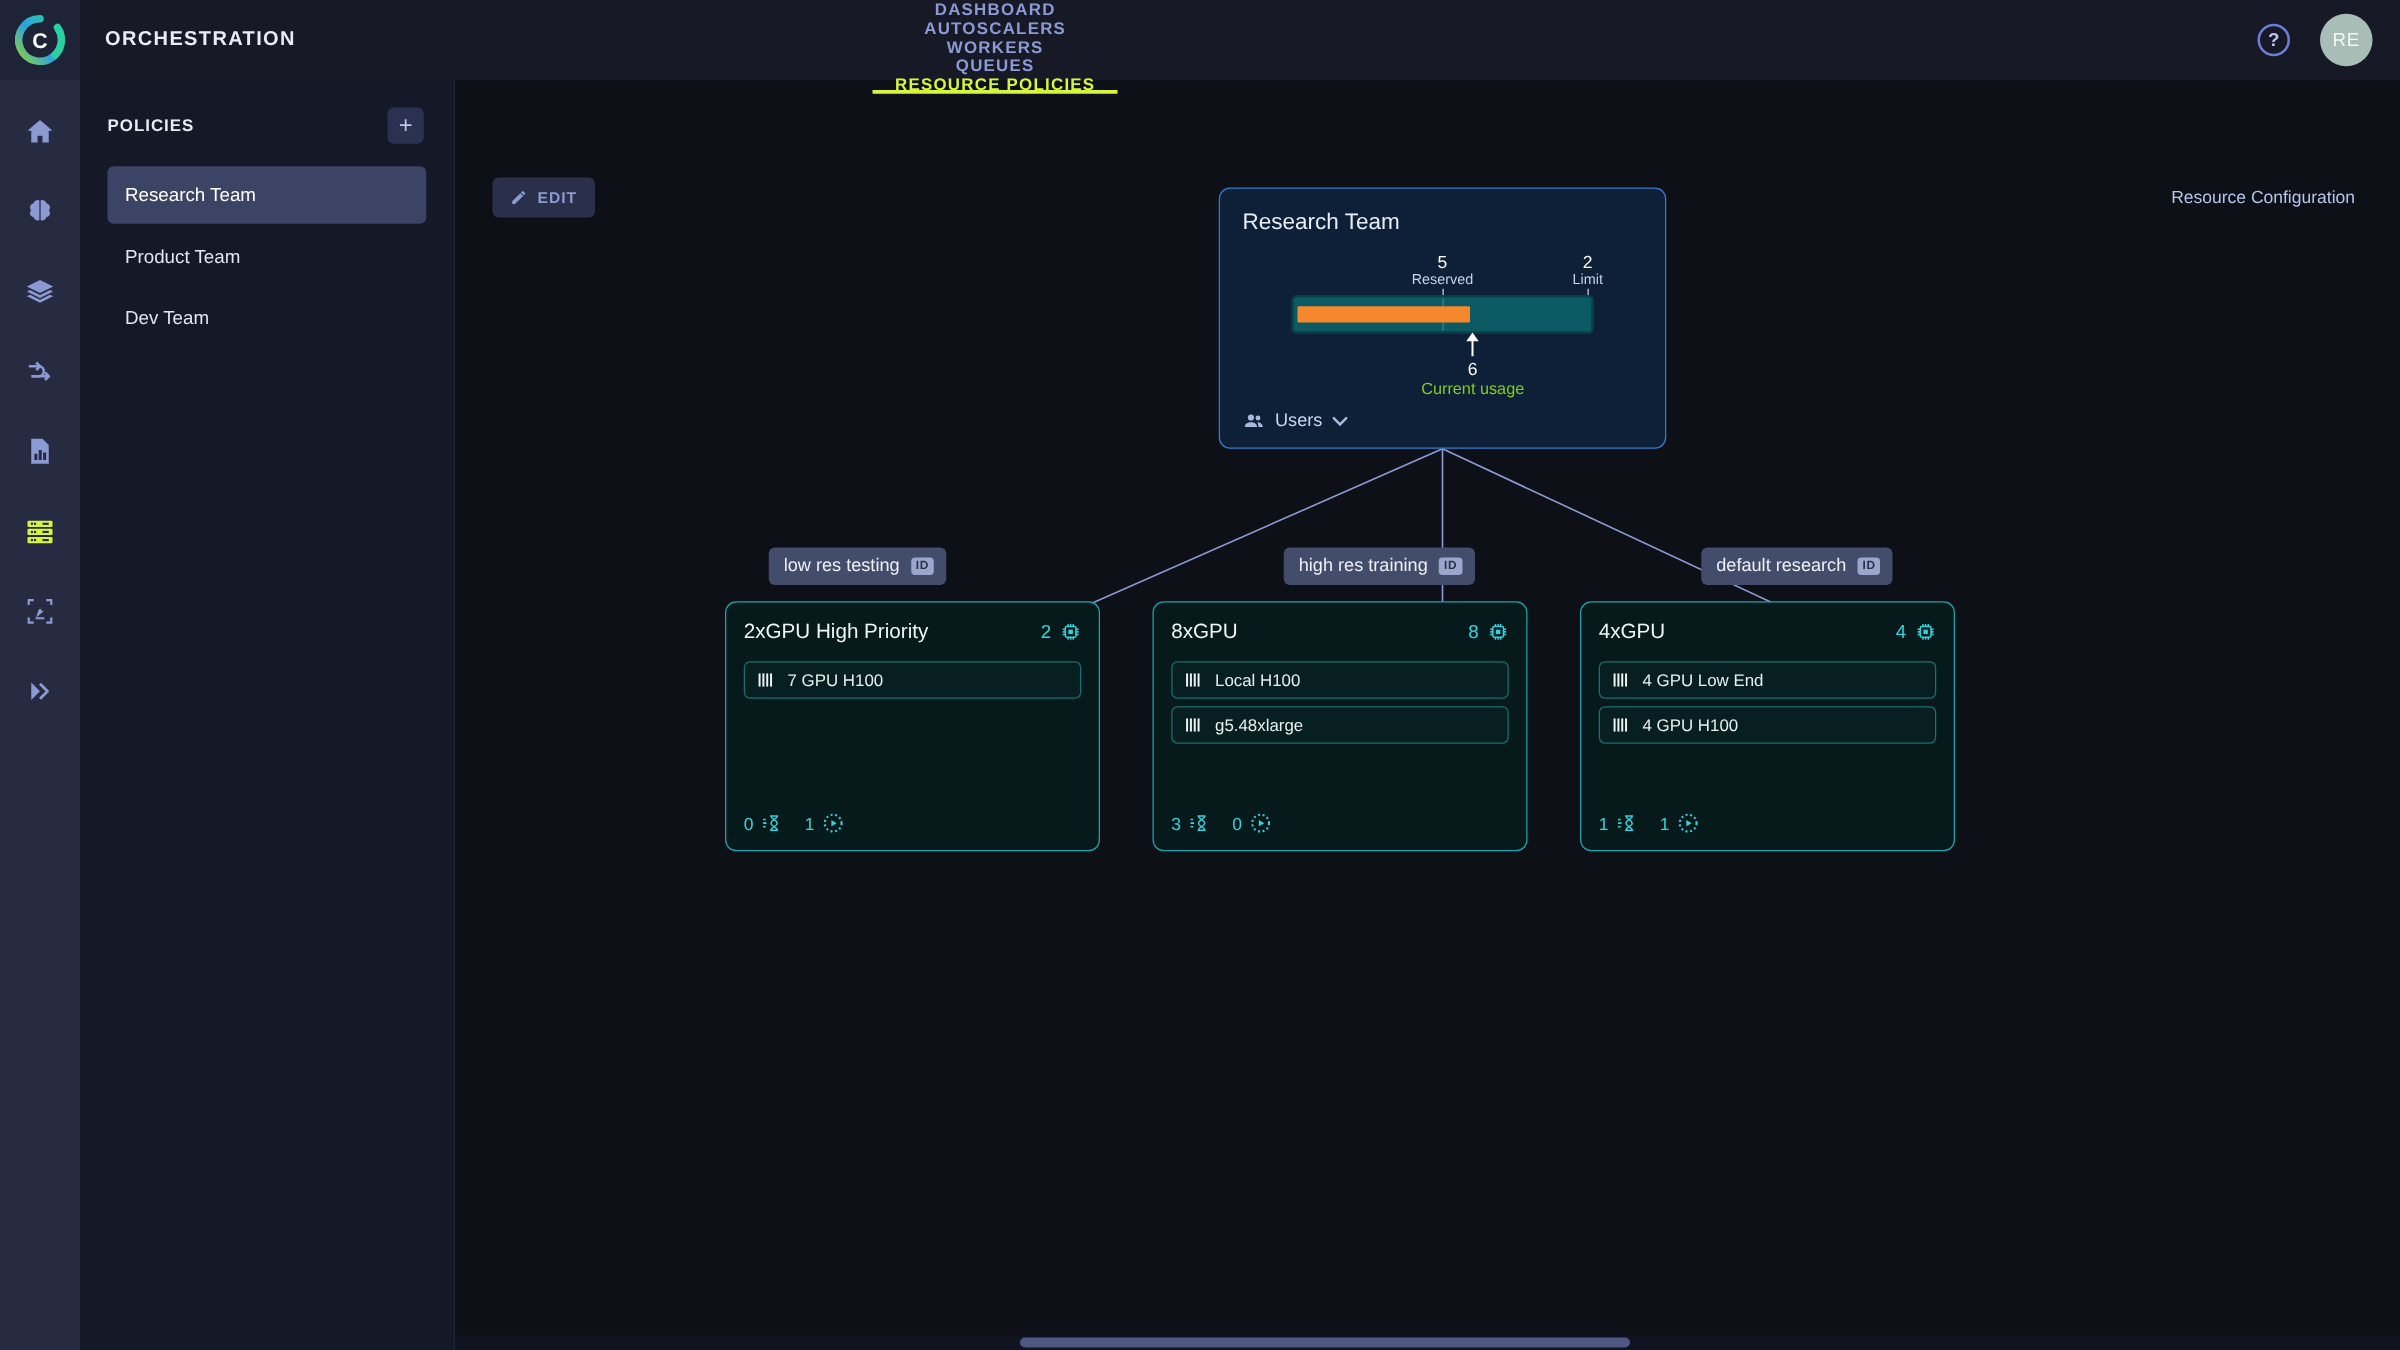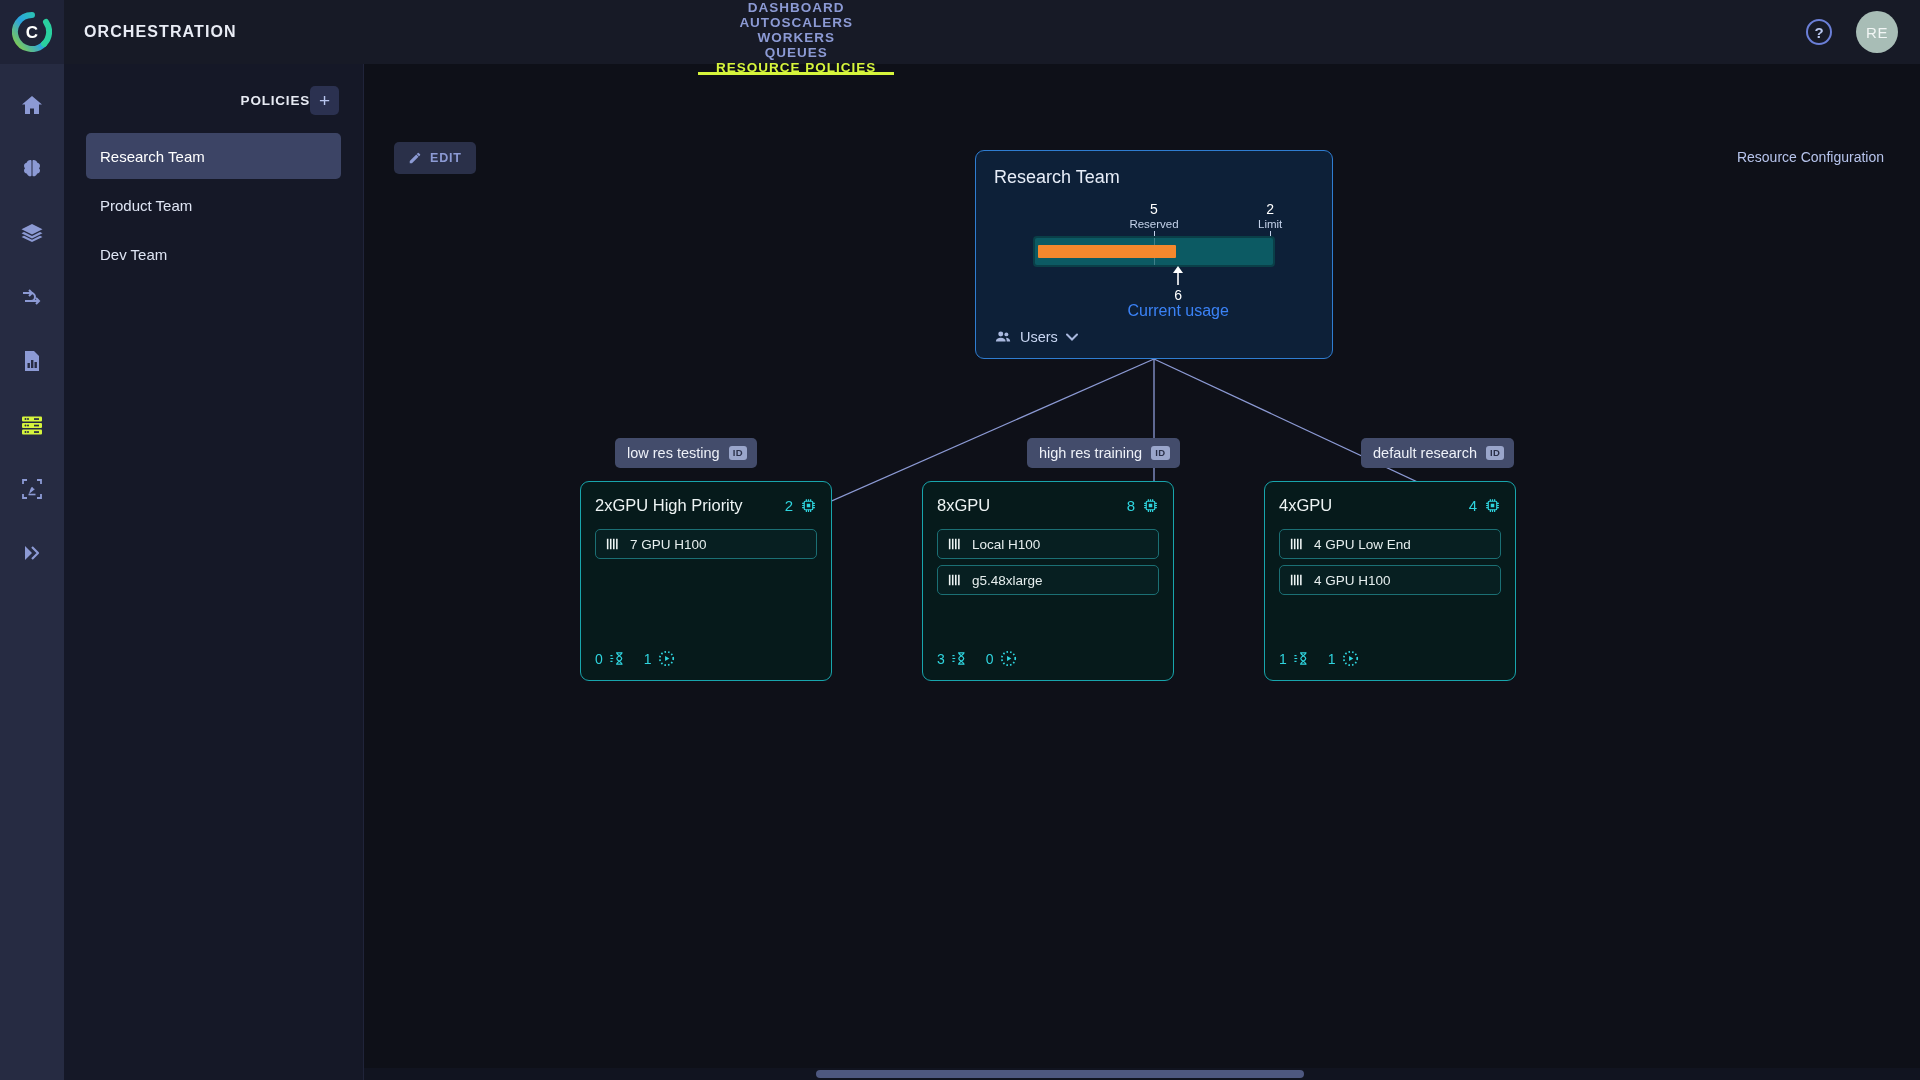--- a/index.html
+++ b/index.html
@@ -73,21 +73,21 @@
   .rail-item svg { display: block; }
 
   
   .policies {
     position: absolute; left: 64px; top: 64px; width: 300px; height: 1016px;
     background: #151827;
     border-right: 1px solid #20243a;
     z-index: 10;
   }
   .policies-head {
-    display: flex; align-items: center; justify-content: flex-end;
+    display: flex; align-items: center; justify-content: space-between;
     padding: 22px 24px 10px 22px;
   }
   .policies-title {
     color: #e7eaf3; font-size: 13.5px; font-weight: bold; letter-spacing: .8px;
   }
   .add-btn {
     width: 29px; height: 29px; border-radius: 5px; background: #2b3150;
     color: #b9c6ef; font-size: 19px; line-height: 1;
     display: flex; align-items: center; justify-content: center; cursor: pointer;
   }
@@ -136,42 +136,42 @@
     position: relative; height: 31px; background: #0c5a63;
     border: 2px solid #0a3f48; border-radius: 4px; overflow: hidden;
   }
   .gauge-fill { position: absolute; left: 3px; top: 7px; height: 13px; background: #f5882d; border-radius: 1px; }
   .tick { position: absolute; top: 0; width: 1px; height: 100%; background: rgba(160,200,210,.35); }
   .tick-out { position: absolute; width: 1px; height: 7px; background: #c4d2ea; }
   .usage-wrap { position: relative; height: 44px; }
   .usage-arrow { position: absolute; top: -1px; transform: translateX(-50%); }
   .usage-text { position: absolute; top: 20px; transform: translateX(-50%); text-align: center; white-space: nowrap; }
   .usage-text .num { color: #ffffff; font-size: 14px; line-height: 16px; }
-  .usage-text .cap { color: #3b82f6; font-size: 16px; line-height: 15px; }
+  .usage-text .cap { color: #84cc16; font-size: 13px; line-height: 15px; }
   .users-row {
     position: absolute; left: 18px; bottom: 12px;
     display: flex; align-items: center; gap: 8px; cursor: pointer;
   }
   .users-row .lbl { color: #c9d6f2; font-size: 14.5px; }
 
   
   .chip {
     position: absolute; height: 30px; border-radius: 5px; background: #434c6b;
     display: flex; align-items: center; gap: 9px; padding: 0 10px 0 12px;
     color: #eef1f8; font-size: 14.5px; white-space: nowrap; cursor: pointer;
   }
   .id-badge {
     background: #9aa6cb; color: #2a3049; border-radius: 3px;
     font-size: 9.5px; font-weight: bold; letter-spacing: .5px;
     padding: 2px 4px; line-height: 1;
   }
 
   
   .pool {
-    position: absolute; width: 252px; height: 200px; top: 417px;
+    position: absolute; width: 300px; height: 200px; top: 417px;
     background: #061a1b; border: 1.5px solid #18a5ac; border-radius: 9px;
     padding: 14px 14px 0 14px;
   }
   .pool-head { display: flex; align-items: center; justify-content: space-between; }
   .pool-name { color: #eef4f4; font-size: 16.5px; }
   .pool-count { display: flex; align-items: center; gap: 7px; color: #2fd4de; font-size: 15px; }
   .pool-rows { margin-top: 14px; display: flex; flex-direction: column; gap: 6px; }
   .pool-row {
     height: 30px; border: 1px solid #1b6f74; border-radius: 5px; background: #071f21;
     display: flex; align-items: center; gap: 10px; padding: 0 10px;

